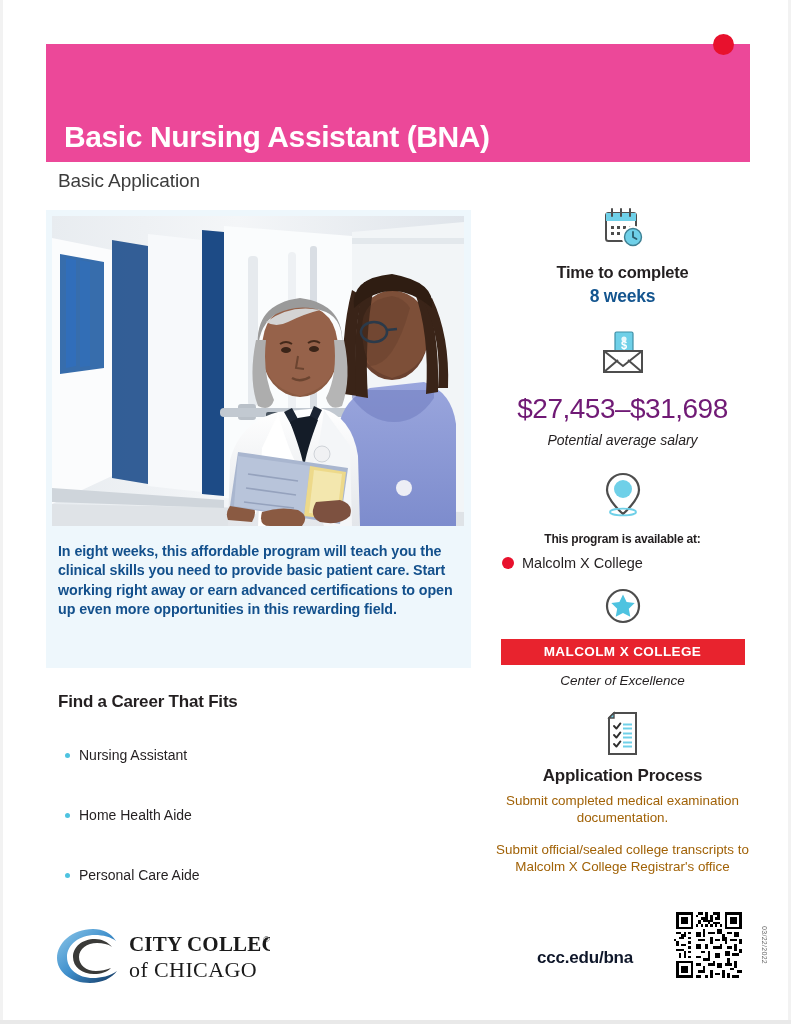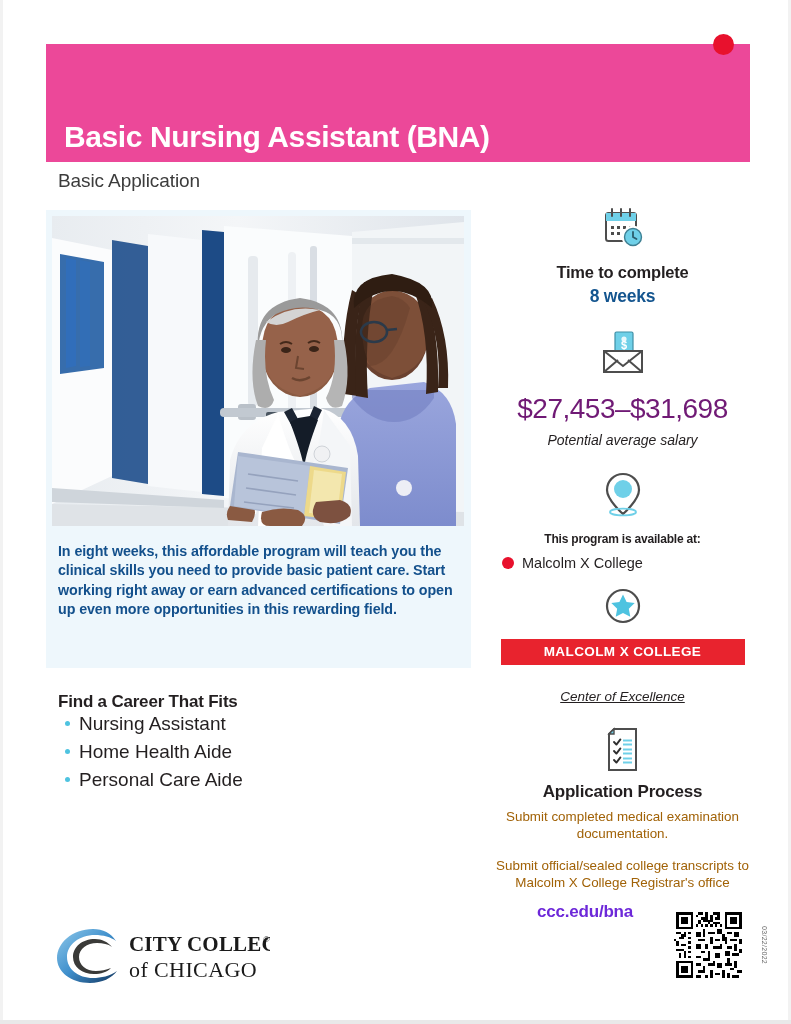--- a/index.html
+++ b/index.html
@@ -124,24 +124,25 @@
     left: 62px;
     top: 713px;
     width: 330px;
     list-style: none;
     margin: 0;
     padding: 0;
   }
   .career-list li {
     position: relative;
     padding-left: 17px;
-    font-size: 19px;
+    font-size: 14px;
     color: #231f20;
     height: 28px;
     line-height: 21px;
+    margin-top: 32px;
   }
   .career-list li::before {
     content: "";
     position: absolute;
     left: 3px;
     top: 8px;
     width: 5px;
     height: 5px;
     border-radius: 50%;
     background: #4ec3e0;
@@ -231,24 +232,24 @@
 
   
   .logo {
     position: absolute;
     left: 55px;
     top: 925px;
   }
   .site-url {
     position: absolute;
     left: 537px;
-    top: 902px;
+    top: 948px;
     font-size: 17px;
     font-weight: bold;
-    color: #6d28d9;
+    color: #0f172a;
     letter-spacing: -0.2px;
   }
   .qr {
     position: absolute;
     left: 674px;
     top: 910px;
   }
   .rev-date {
     position: absolute;
     left: 760px;
@@ -455,21 +456,21 @@
       <span>Malcolm X College</span>
     </div>
 
     <span class="icon-box" style="margin-top:16px;">
       <svg width="38" height="38" viewBox="0 0 38 38" aria-hidden="true">
         <circle cx="19" cy="19" r="16" fill="#ffffff" stroke="#4d4d4d" stroke-width="2.2"></circle>
         <path d="M19 7.5 L22.6 15 L30.7 16.1 L24.8 21.7 L26.3 29.7 L19 25.9 L11.7 29.7 L13.2 21.7 L7.3 16.1 L15.4 15 Z" fill="#4ec3e0"></path>
       </svg>
     </span>
     <div class="coe-banner" style="margin-top:10px;">MALCOLM X COLLEGE</div>
-    <div class="coe-caption" style="margin-top:24px;text-decoration:underline;">Center of Excellence</div>
+    <div class="coe-caption" style="margin-top:8px;">Center of Excellence</div>
 
     <span class="icon-box" style="margin-top:22px;">
       <svg width="40" height="48" viewBox="0 0 40 48" aria-hidden="true">
         <path d="M11 3 L33 3 L33 44 L6 44 L6 8 Z" fill="#ffffff" stroke="#4d4d4d" stroke-width="2"></path>
         <path d="M11 3 L11 8 L6 8 Z" fill="#6fd0e8" stroke="#4d4d4d" stroke-width="1.4"></path>
         <g stroke="#2f2f2f" stroke-width="1.9" fill="none" stroke-linecap="round" stroke-linejoin="round">
           <path d="M11 16 L13.4 18.6 L17.4 13.4"></path>
           <path d="M11 25 L13.4 27.6 L17.4 22.4"></path>
           <path d="M11 34 L13.4 36.6 L17.4 31.4"></path>
         </g>

